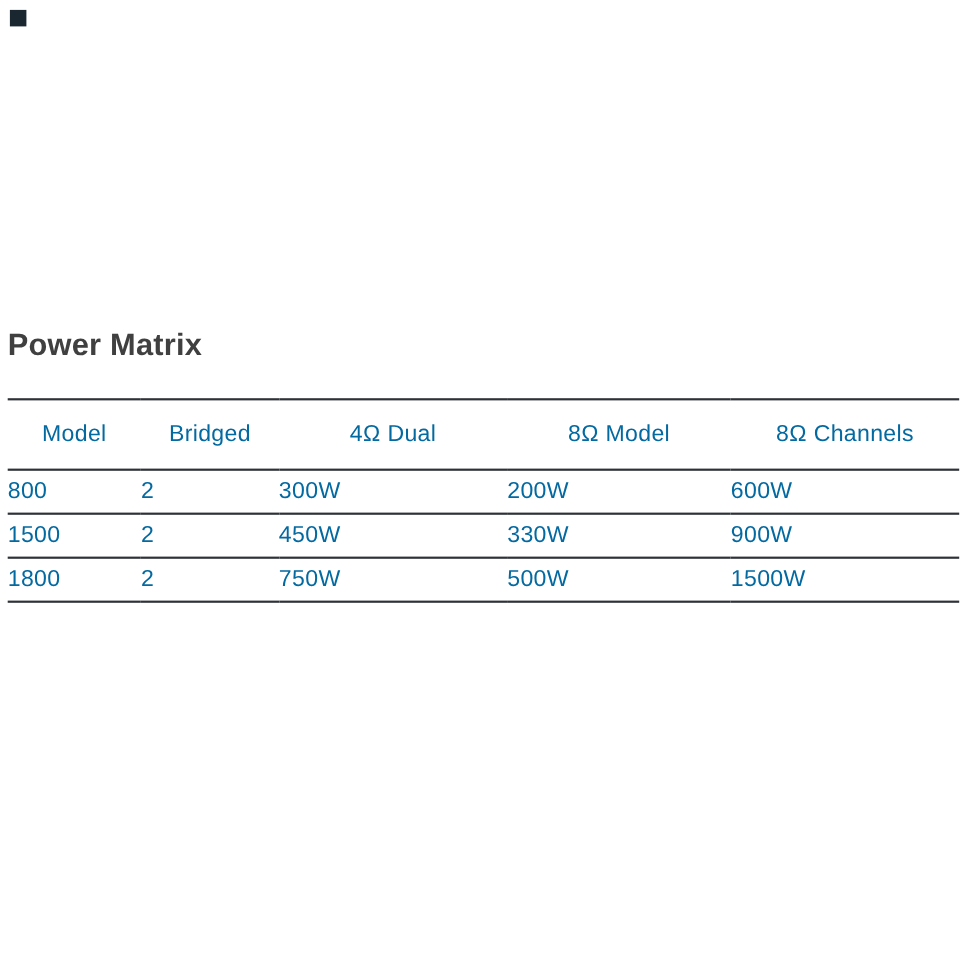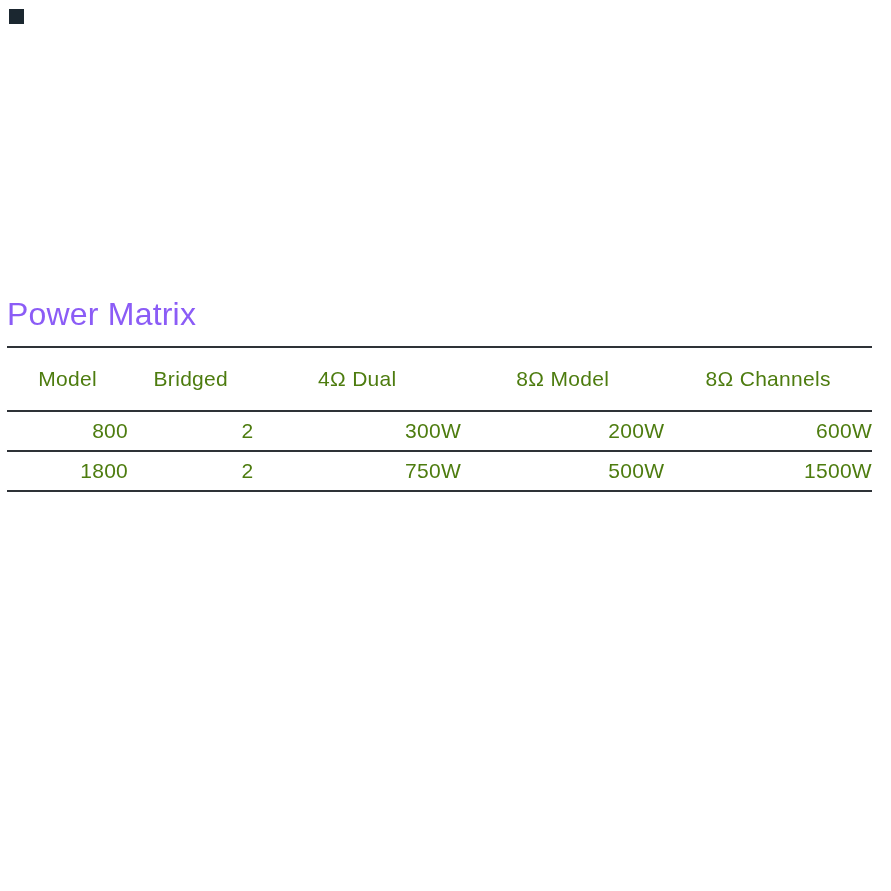--- a/index.html
+++ b/index.html
@@ -21,50 +21,50 @@
     top: 9px;
     width: 15px;
     height: 15px;
     background: #1b2730;
   }
   .page-title {
     position: absolute;
     left: 7px;
     top: 297px;
     margin: 0;
-    font-size: 32px;
+    font-size: 28px;
     line-height: 34px;
-    font-weight: 400;
-    color: #8b5cf6;
+    font-weight: 700;
+    color: #404040;
     letter-spacing: 0.2px;
   }
   table.power-table {
     position: absolute;
     left: 7px;
-    top: 346px;
+    top: 362px;
     width: 865px;
     border-collapse: collapse;
     table-layout: fixed;
-    color: #4d7c0f;
+    color: #0369a1;
   }
   table.power-table th {
     font-weight: 400;
     font-size: 21px;
     height: 62px;
     text-align: center;
     vertical-align: middle;
     border-top: 2px solid #2e3237;
     border-bottom: 2px solid #2e3237;
     letter-spacing: 0.3px;
     padding: 0;
   }
   table.power-table td {
     font-size: 21px;
     height: 38px;
-    text-align: right;
+    text-align: left;
     vertical-align: middle;
     border-bottom: 2px solid #2e3237;
     letter-spacing: 0.3px;
     padding: 0;
   }
 </style>
 </head>
 <body>
 
 <div class="page">
@@ -92,20 +92,27 @@
     </thead>
     <tbody>
       <tr>
         <td>800</td>
         <td>2</td>
         <td>300W</td>
         <td>200W</td>
         <td>600W</td>
       </tr>
       <tr>
+        <td>1500</td>
+        <td>2</td>
+        <td>450W</td>
+        <td>330W</td>
+        <td>900W</td>
+      </tr>
+      <tr>
         <td>1800</td>
         <td>2</td>
         <td>750W</td>
         <td>500W</td>
         <td>1500W</td>
       </tr>
     </tbody>
   </table>
 
 </div>

